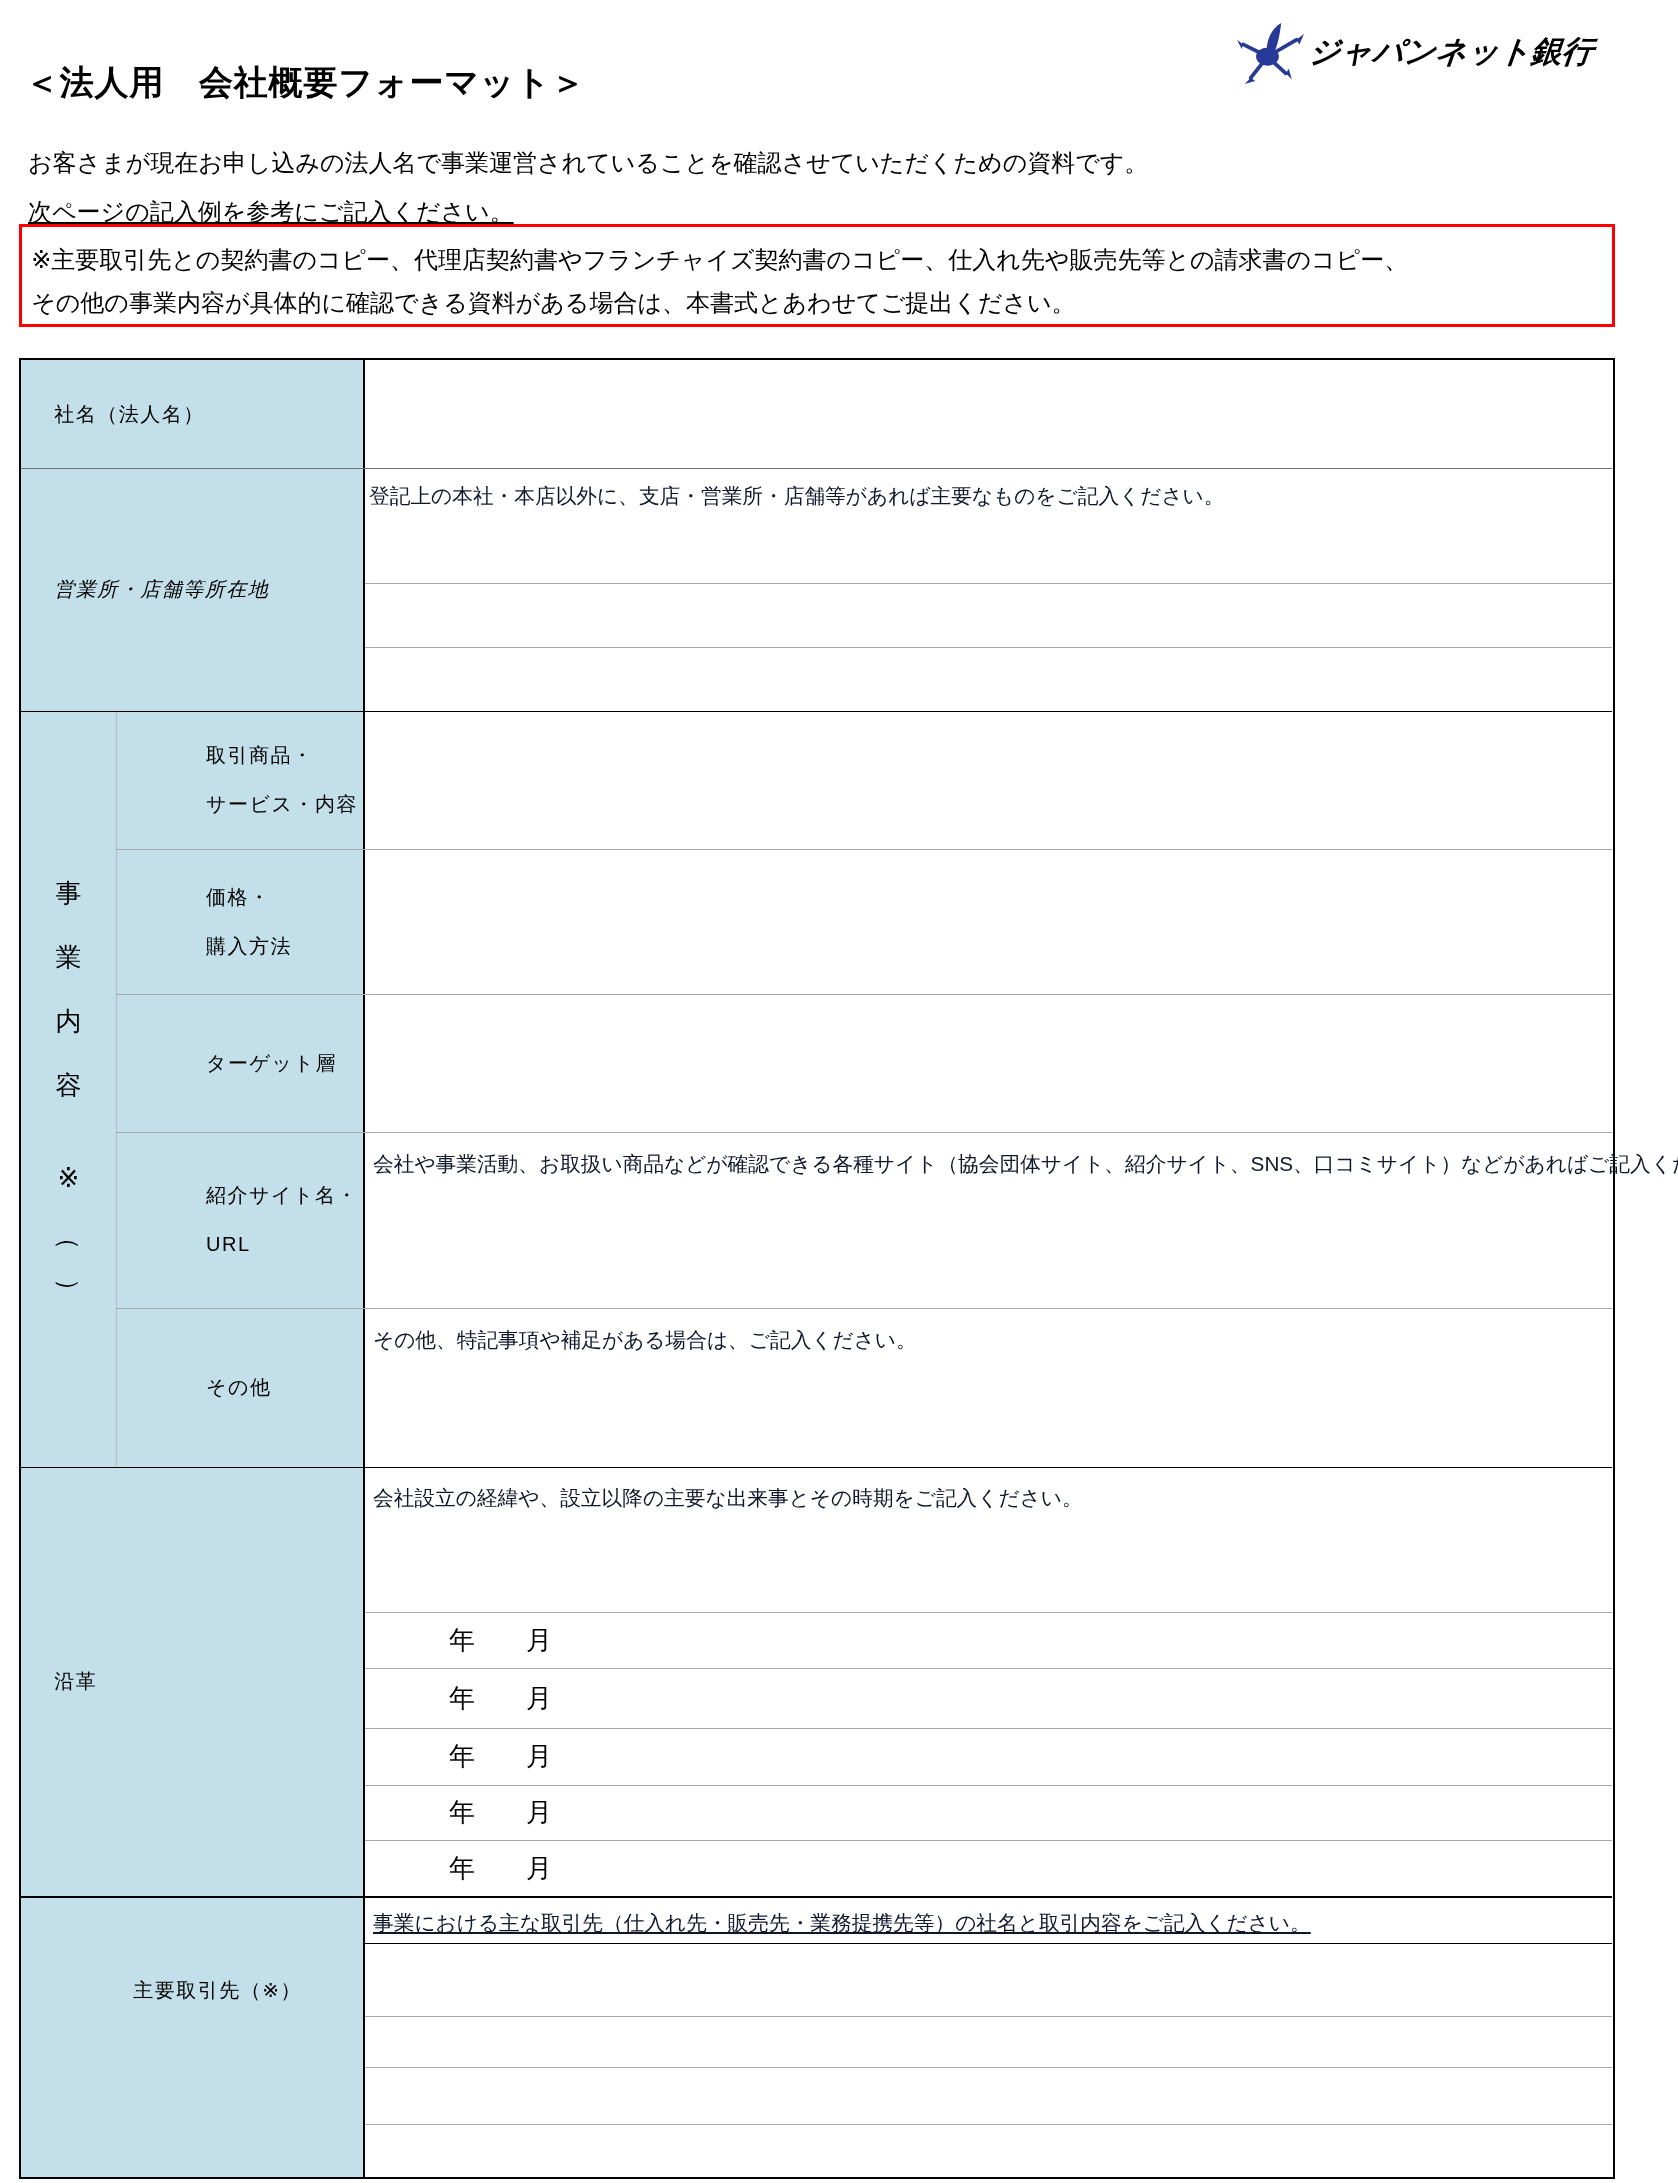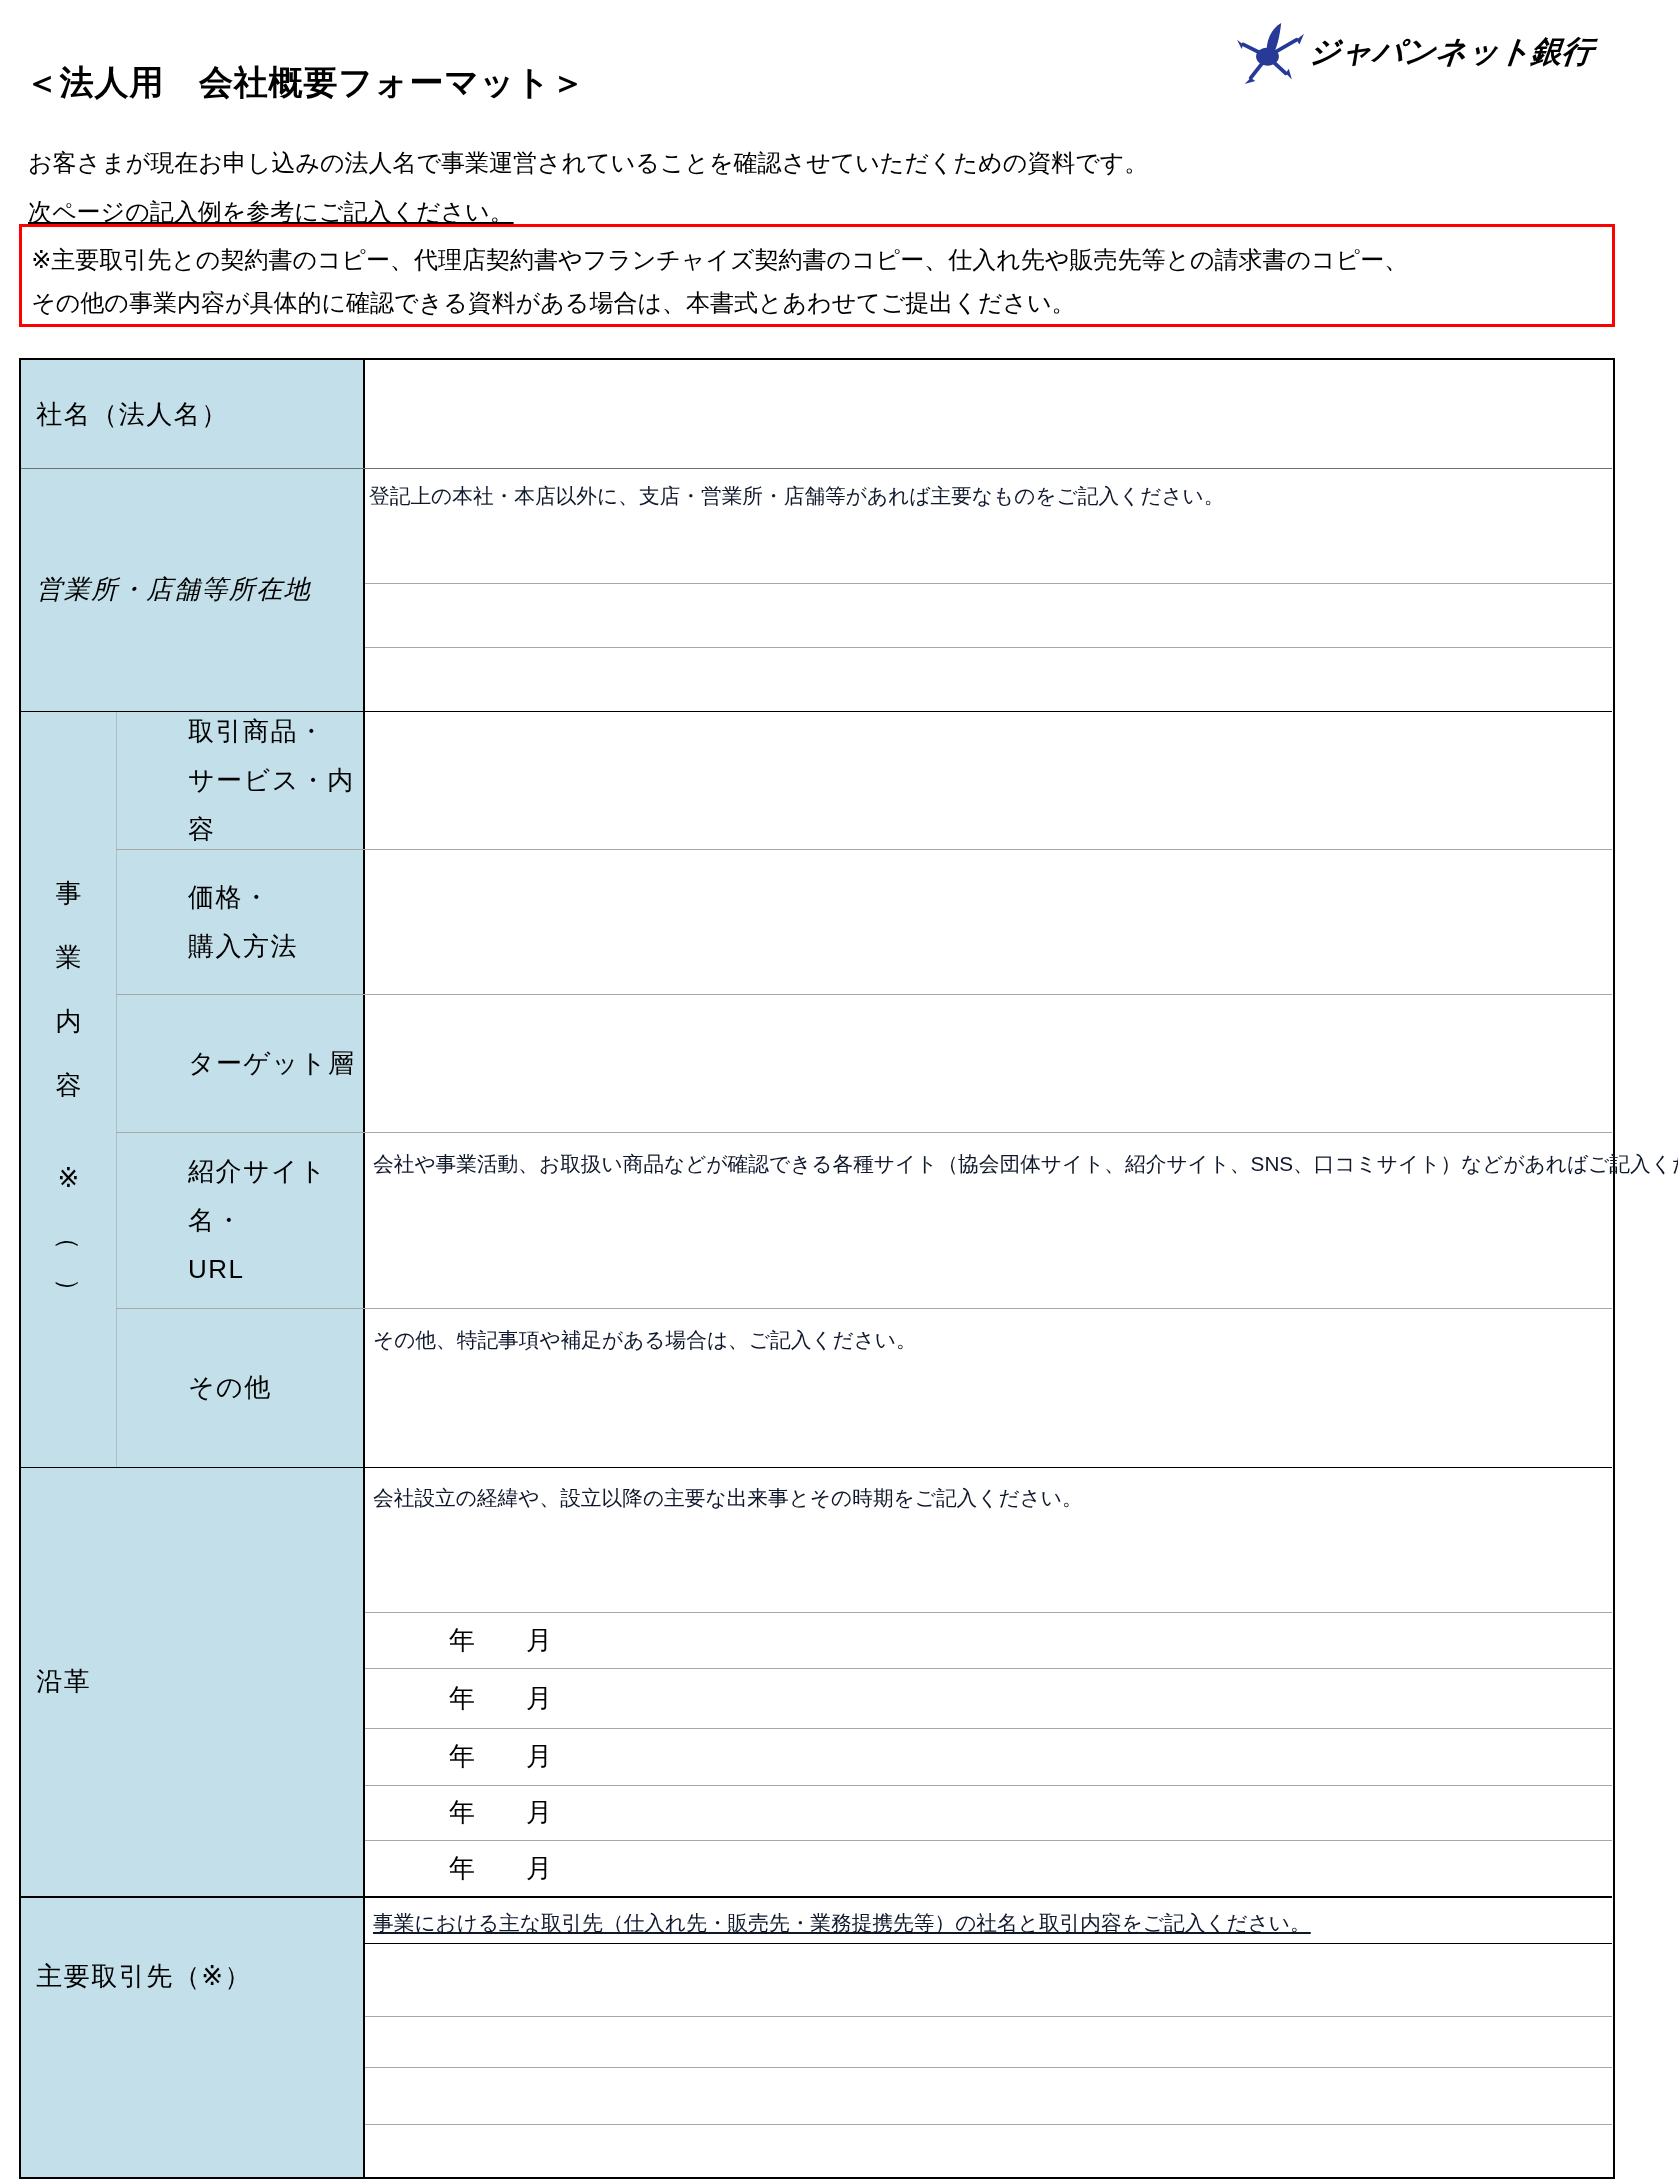--- a/index.html
+++ b/index.html
@@ -39,25 +39,25 @@
   .vline{width:0;border-left-style:solid;}
   .hline{height:0;border-top-style:solid;}
   .v-labelsep{left:342px;top:0;height:1817px;border-left-width:2.3px;border-left-color:#000;}
   .v-bizsep{left:95px;top:351px;height:756px;border-left-width:1.5px;border-left-color:#b3bcc0;}
   .h-dark2{border-top-width:1.5px;border-top-color:#000;}
   .h-dark3{border-top-width:2.3px;border-top-color:#000;}
   .h-gray{border-top-width:0.8px;border-top-color:#707070;}
   .h-light{border-top-width:0.8px;border-top-color:#a8a8a8;}
   
   .lbl{
-    font-size:26px;letter-spacing:1.5px;display:flex;align-items:center;
-    padding-left:15.3px;line-height:49px;
+    font-size:20px;letter-spacing:1.5px;display:flex;align-items:center;
+    padding-left:15.3px;line-height:49px;margin-left:18px;
   }
   .lbl .two{display:block;}
-  .clients-lbl{align-items:flex-start;padding-top:56px;}
+  .clients-lbl{align-items:flex-start;padding-top:70px;justify-content:center;}
   .biz-sub{left:95px;width:247px;padding-left:72px;}
   
   .biz-vert{
     left:0;top:351px;width:95px;height:756px;display:flex;flex-direction:column;
     align-items:center;justify-content:center;font-size:26px;letter-spacing:0;
   }
   .biz-vert span{display:block;line-height:64px;height:64px;}
   .biz-vert .mark{margin-top:29px;}
   .biz-vert .rot{transform:rotate(90deg);line-height:54px;height:54px;}
   

